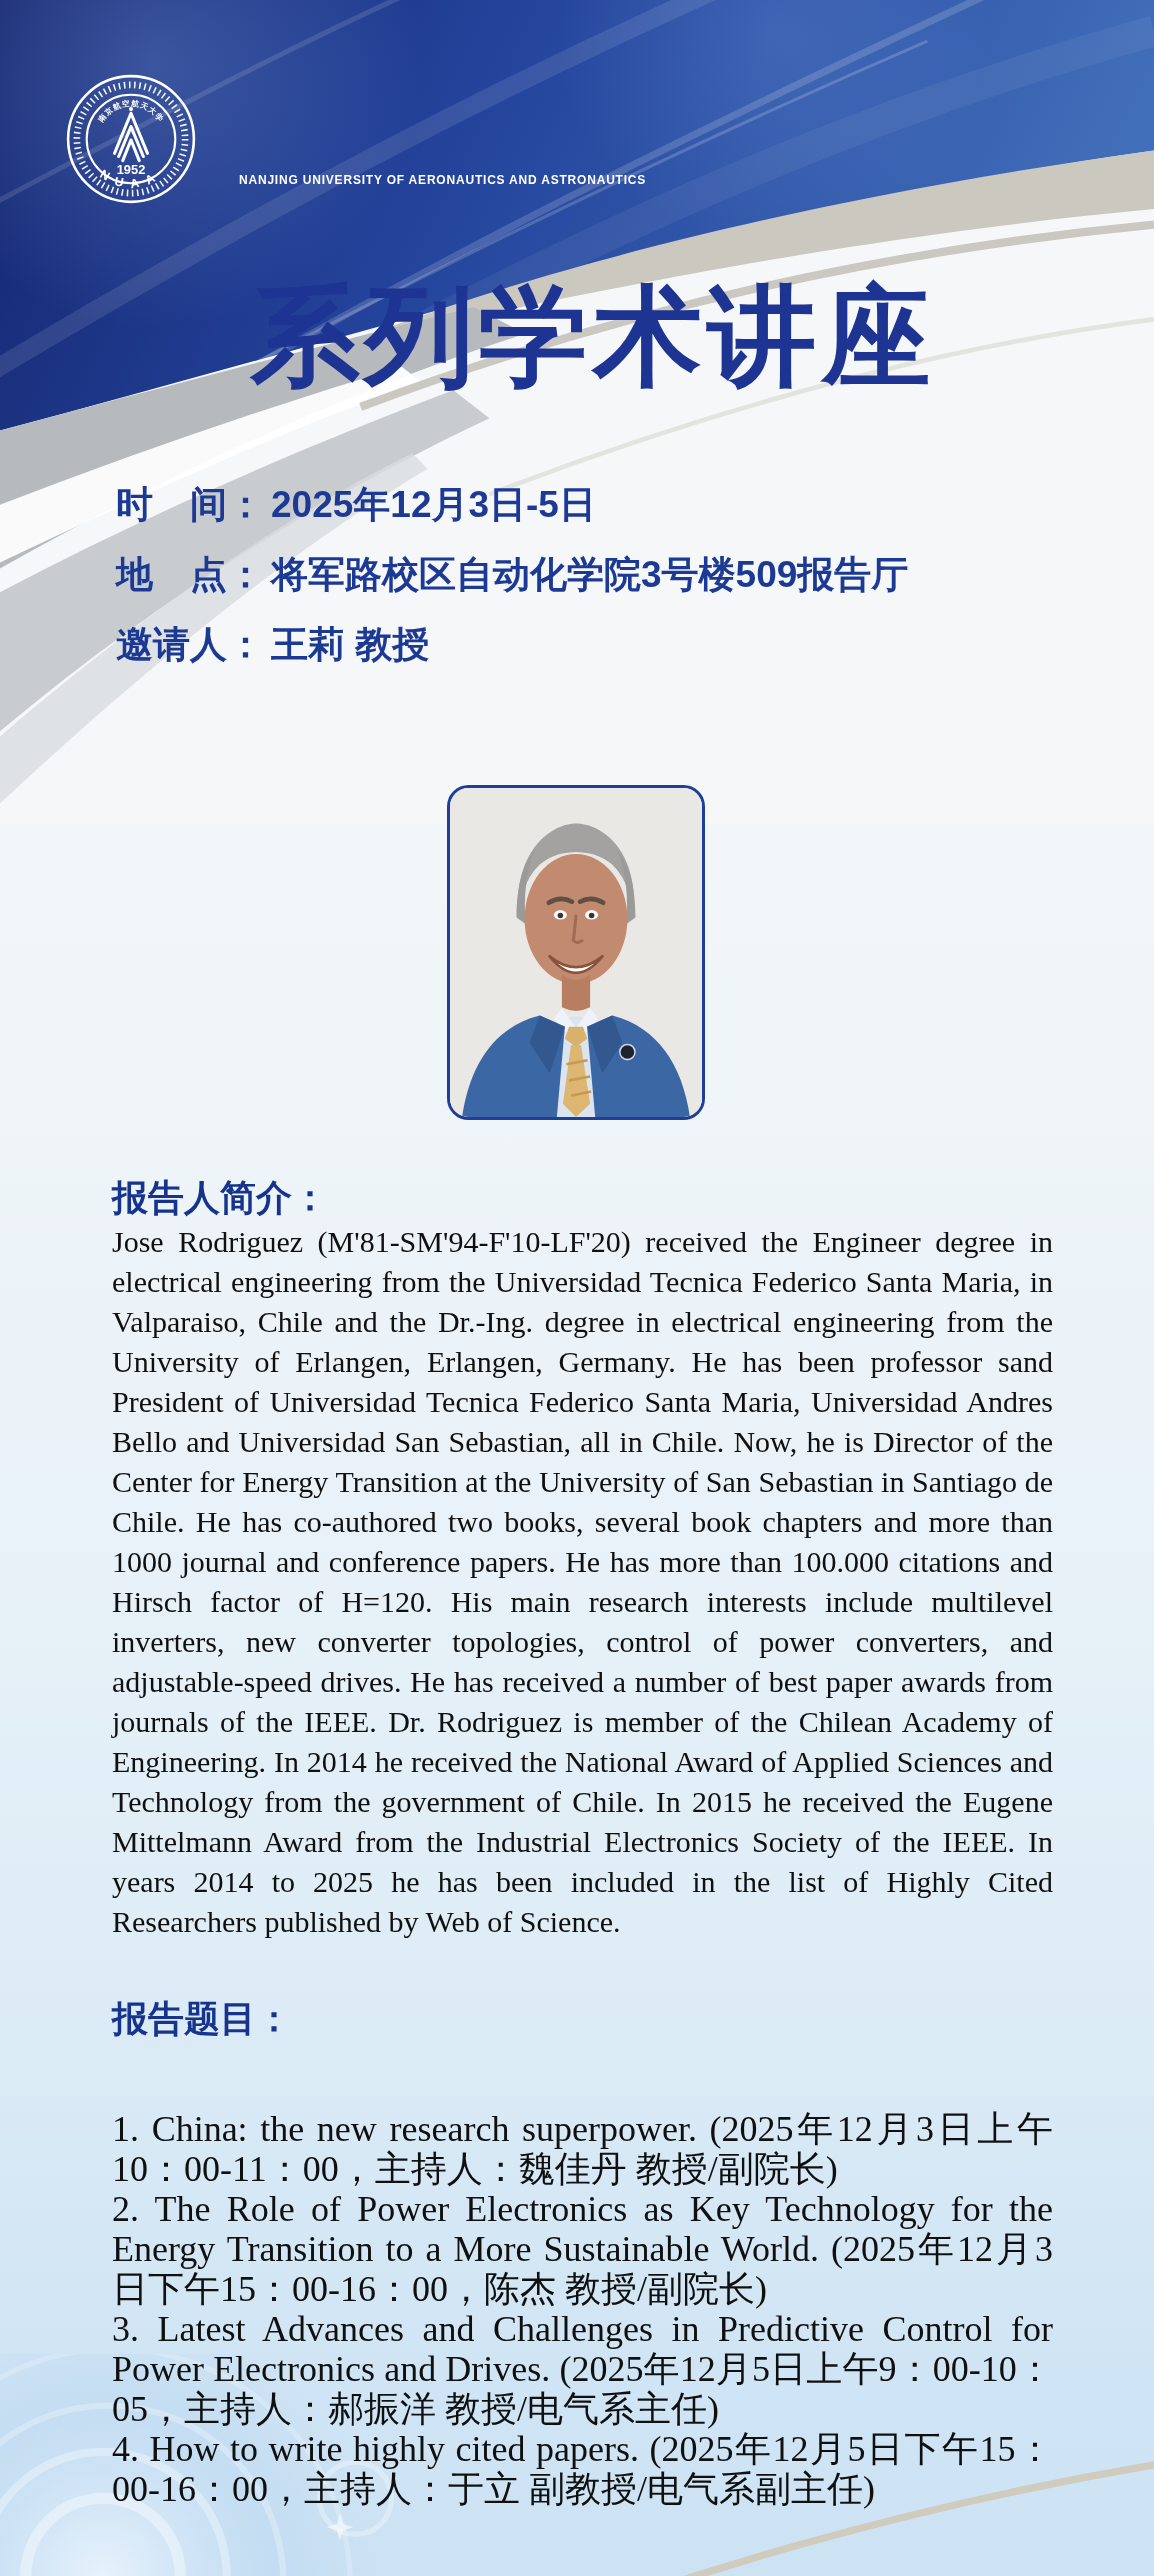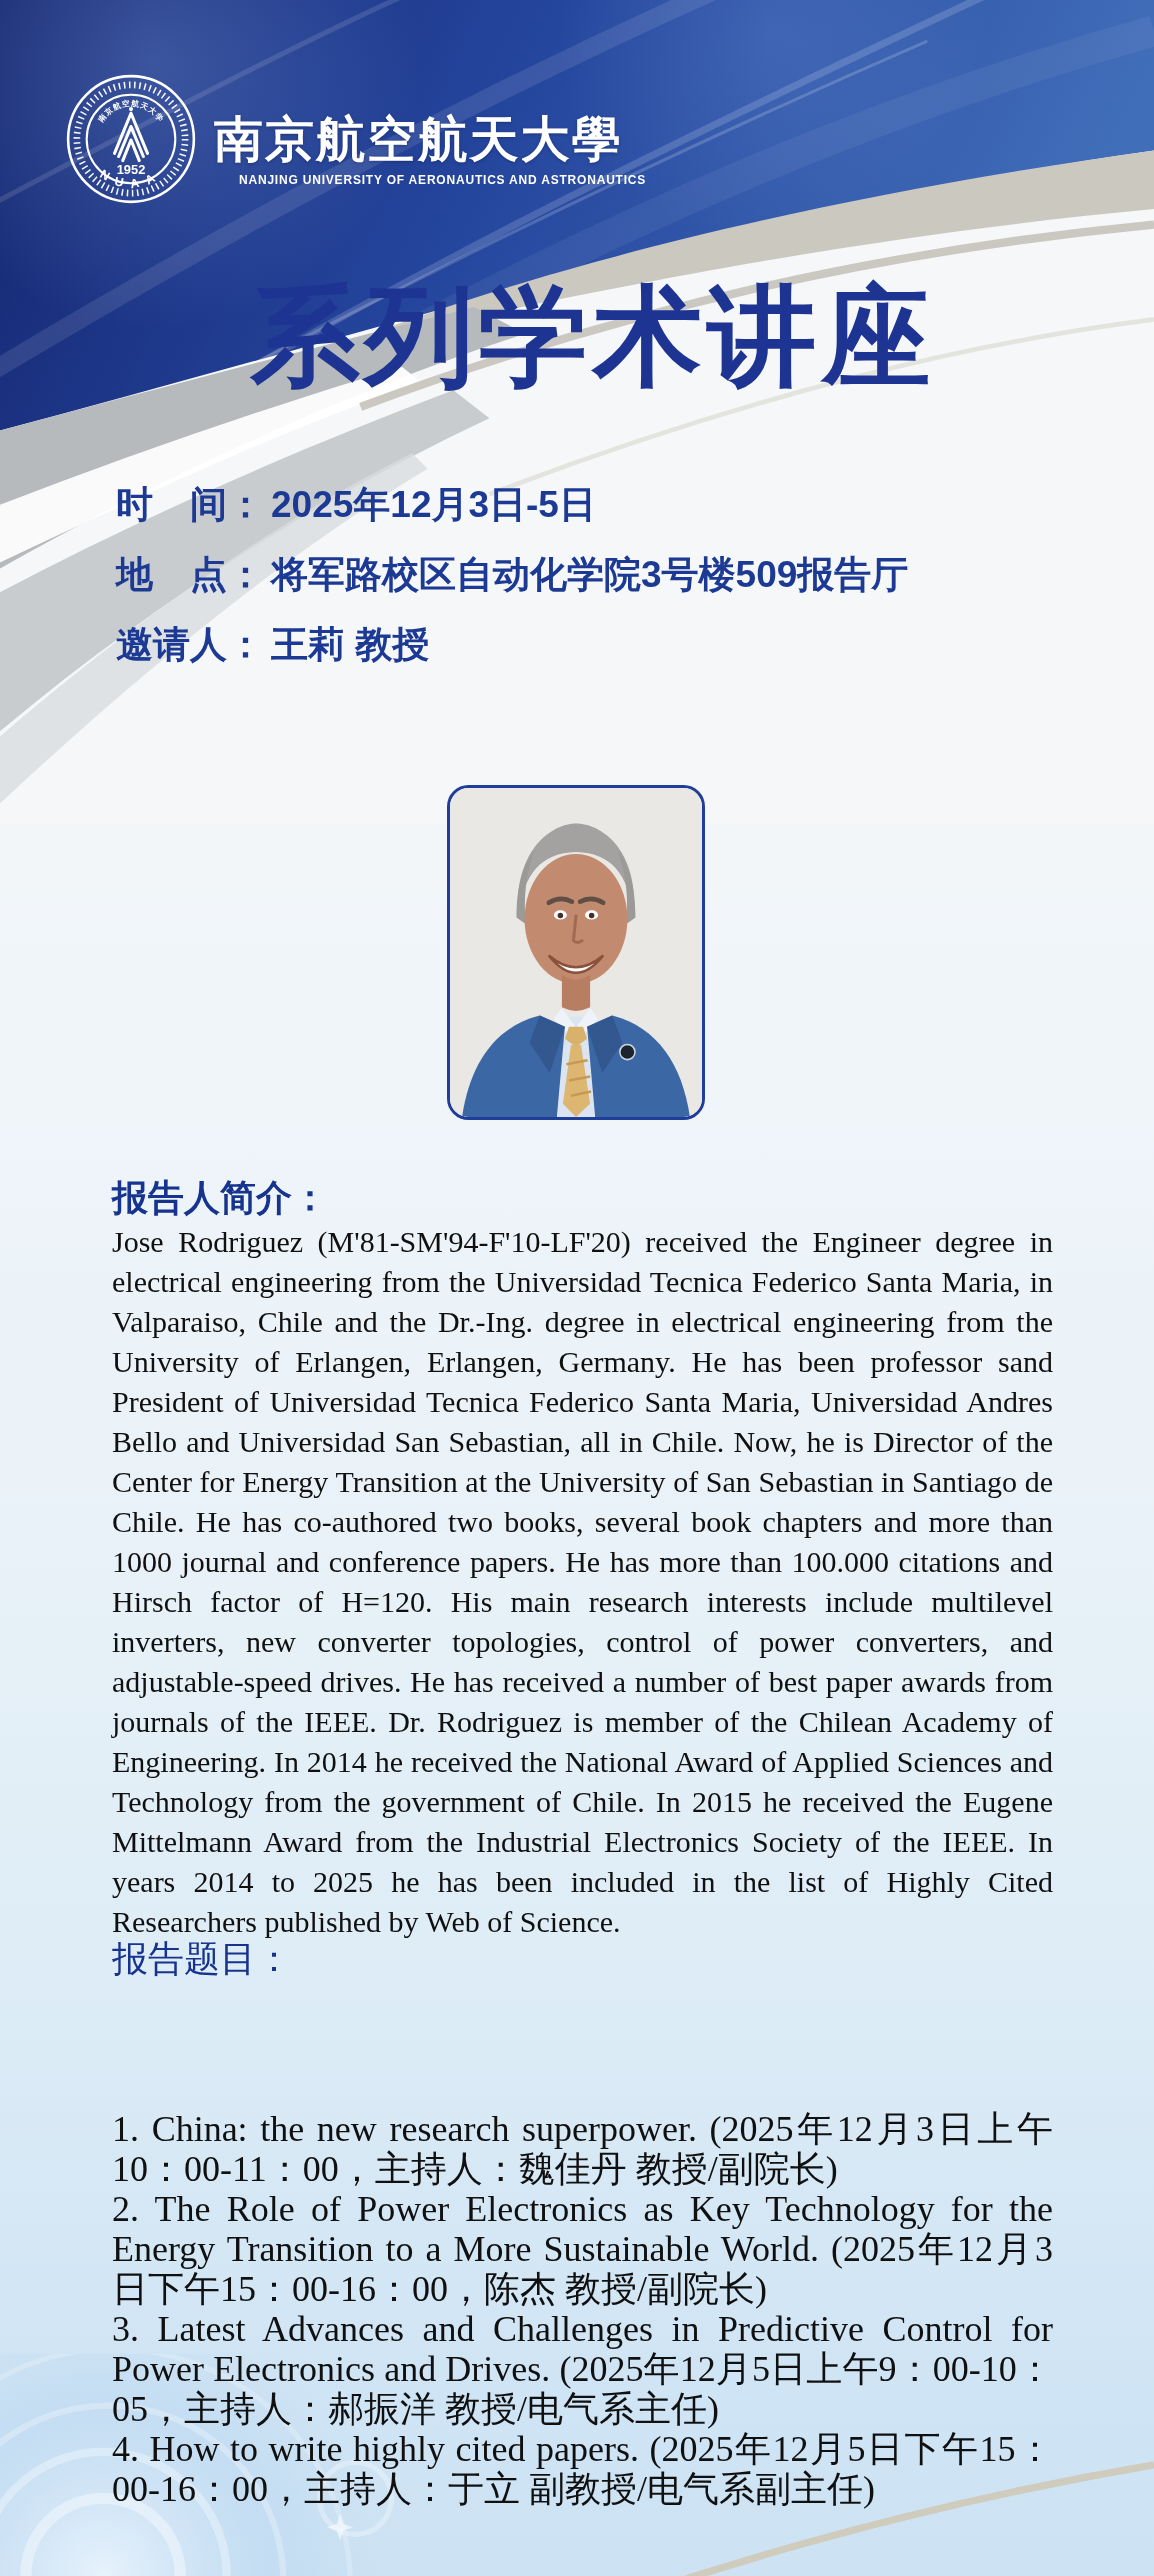--- a/index.html
+++ b/index.html
@@ -42,21 +42,21 @@
   
   #photo{left:447px;top:785px;width:258px;height:335px;border:3.1px solid #1f3e9a;border-radius:21.6px;
          overflow:hidden;background:#eae8e4;box-sizing:border-box;}
 
   
   #bio-heading{left:112px;top:1174px;font-size:36px;font-weight:700;color:#16338e;}
   #bio-text{left:112px;top:1222px;width:941px;font-family:"Liberation Serif","DejaVu Serif",serif;
             font-size:30px;line-height:40px;color:#101010;text-align:justify;}
 
   
-  #topics-heading{left:112px;top:1935px;font-size:36px;font-weight:400;color:#16338e;}
+  #topics-heading{left:112px;top:1995px;font-size:36px;font-weight:700;color:#16338e;}
   #topics{left:112px;top:2109px;width:941px;font-family:"Liberation Serif","DejaVu Serif",serif;
           font-size:36px;line-height:40px;color:#101010;text-align:justify;}
   .topic-item{margin:0;padding:0;}
 </style>
 </head>
 <body>
 
 <div id="poster">
 
   <svg id="header-art" viewBox="0 0 2240 1600" preserveAspectRatio="none">
@@ -150,21 +150,20 @@
     </g>
     <text font-size="15" fill="#ffffff" font-weight="700" letter-spacing="2">
       <textPath href="#arcTop" startOffset="50%" text-anchor="middle">南京航空航天大学</textPath>
     </text>
     <text x="130" y="198" text-anchor="middle" font-size="25" font-weight="700" fill="#ffffff">1952</text>
     <text font-size="24" fill="#ffffff" font-weight="700" letter-spacing="16">
       <textPath href="#arcBot" startOffset="50%" text-anchor="middle">NUAA</textPath>
     </text>
   </svg>
 
-  <div id="uni-cn" class="abs">南京航空航天大學</div>
   <div id="uni-en" class="abs">NANJING UNIVERSITY OF AERONAUTICS AND ASTRONAUTICS</div>
 
   <div id="title" class="abs">系列学术讲座</div>
 
   <div id="info" class="abs">
     <div class="info-line">
       <span class="info-label">时　间：</span><span class="info-value">2025年12月3日-5日</span>
     </div>
     <div class="info-line">
       <span class="info-label">地　点：</span><span class="info-value">将军路校区自动化学院3号楼509报告厅</span>

